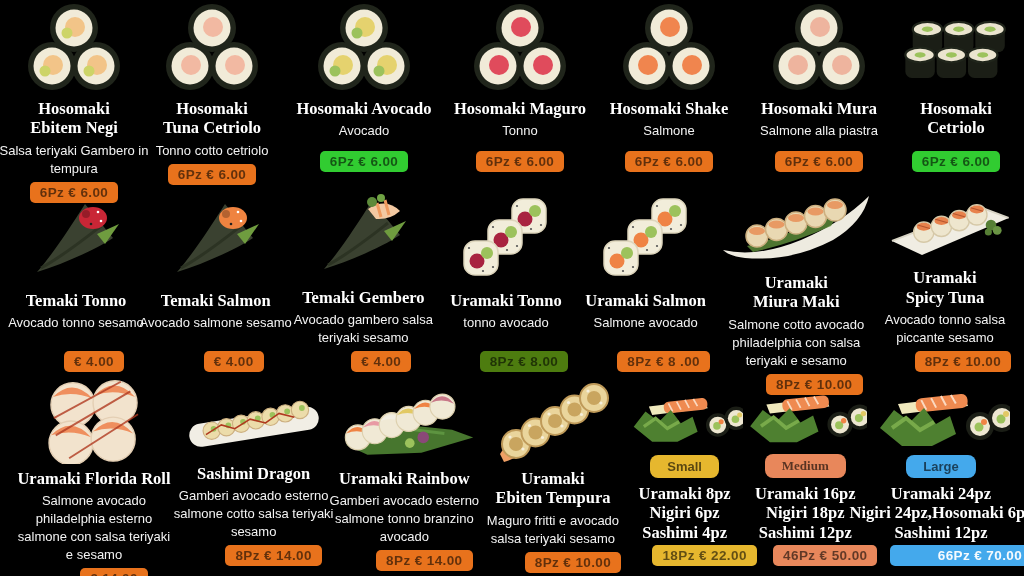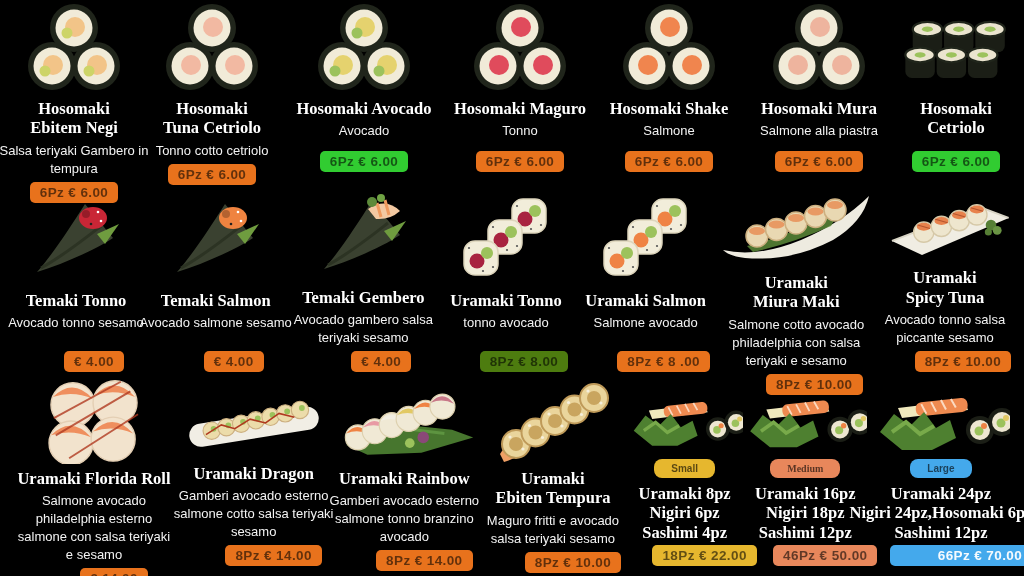--- a/index.html
+++ b/index.html
@@ -16,21 +16,21 @@
   .row3 .photo{height:84px;}
   .title{font-family:"Liberation Serif","DejaVu Serif",serif;font-weight:bold;color:#fff;
          font-size:16.5px;line-height:1.18;margin:5px 0 3px;white-space:pre;}
   .desc{color:#f3f3f3;font-size:13px;line-height:1.38;margin:1px 0 4px;white-space:pre;}
   .badge{margin-top:auto;align-self:center;width:max-content;font-size:13.5px;font-weight:600;
          letter-spacing:.4px;color:rgba(0,0,0,.58);padding:3px 10px;border-radius:5px;}
   .badge.light{color:rgba(255,255,255,.95);}
   .row1 .badge{margin-bottom:14px;}
   .row2 .badge{margin-bottom:8px;margin-left:36px;}
   .row3 .badge{margin-bottom:10px;margin-left:40px;}
-  .size-badge{width:max-content;font-size:10px;font-weight:700;color:rgba(0,0,0,.62);
+  .size-badge{width:max-content;font-size:13px;font-weight:700;color:rgba(0,0,0,.62);
               padding:4px 17px;border-radius:8px;margin:3px 0 1px;}
   
   .row1 .card:nth-child(1){width:128px}.row1 .card:nth-child(2){width:140px}
   .row1 .card:nth-child(3){width:156px}.row1 .card:nth-child(4){width:148px}
   .row1 .card:nth-child(5){width:142px}.row1 .card:nth-child(6){width:150px}
   .row1 .card:nth-child(7){width:116px}
   .row2 .card:nth-child(1){width:132px}.row2 .card:nth-child(2){width:146px}
   .row2 .card:nth-child(3){width:148px}.row2 .card:nth-child(4){width:136px}
   .row2 .card:nth-child(5){width:142px}.row2 .card:nth-child(6){width:158px}
   .row2 .card:nth-child(7){width:138px}
@@ -384,21 +384,21 @@
             <circle cx="81.9" cy="31.200000000000003" r="3" fill="#9cc25c"></circle>
             <circle cx="95.2" cy="29.6" r="9" fill="#ecdcaa" stroke="#cdb081" stroke-width="1.2"></circle>
             <circle cx="97.2" cy="27.6" r="3" fill="#9cc25c"></circle>
             <circle cx="110.5" cy="26" r="9" fill="#ecdcaa" stroke="#cdb081" stroke-width="1.2"></circle>
             <circle cx="112.5" cy="24" r="3" fill="#9cc25c"></circle>
             <circle cx="125.80000000000001" cy="22.4" r="9" fill="#ecdcaa" stroke="#cdb081" stroke-width="1.2"></circle>
             <circle cx="127.80000000000001" cy="20.4" r="3" fill="#9cc25c"></circle>
             <path d="M28 48 L44 38 L58 42 L74 32 L90 36 L104 26 L120 30" stroke="#b03a20" stroke-width="1.6" fill="none"></path>
           </svg>
         </div>
-        <h3 class="title">Uramaki Dragon</h3>
+        <h3 class="title">Sashimi Dragon</h3>
         <p class="desc">Gamberi avocado esterno
 salmone cotto salsa teriyaki
 sesamo</p>
         <div class="badge" style="background: rgb(232, 114, 28);">8Pz  € 14.00</div>
       </div>
       <div class="card">
         <div class="photo">
           <svg width="156" height="84" viewBox="0 0 156 84">
       <path d="M18 66 L70 44 L128 50 L150 58 L96 74 L40 76 Z" fill="#47762e"></path>
       <path d="M24 64 L72 48 L120 54" stroke="#5d9440" stroke-width="3" fill="none"></path>

